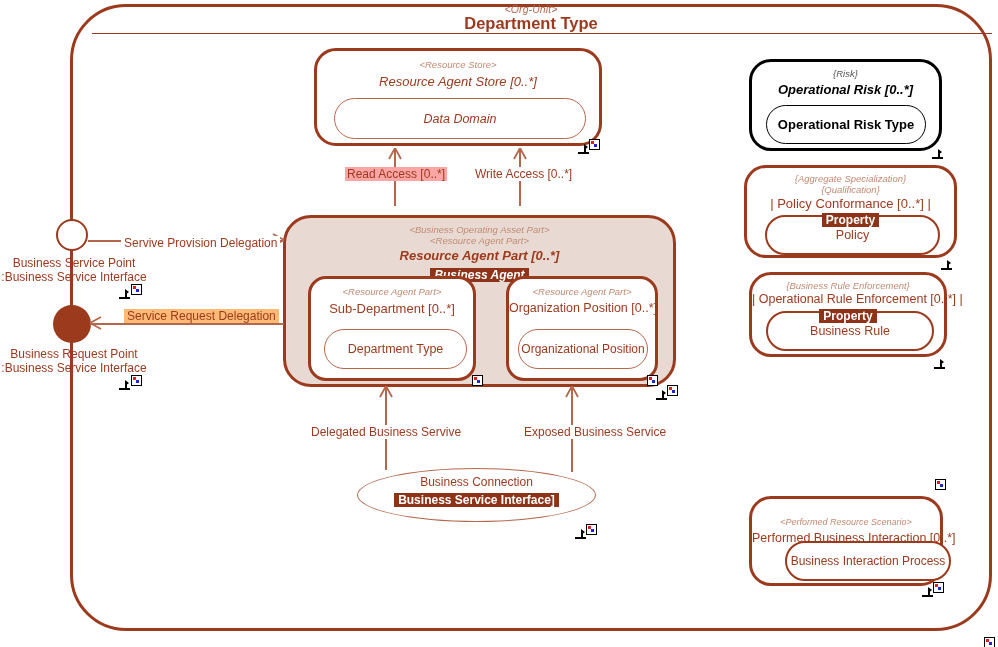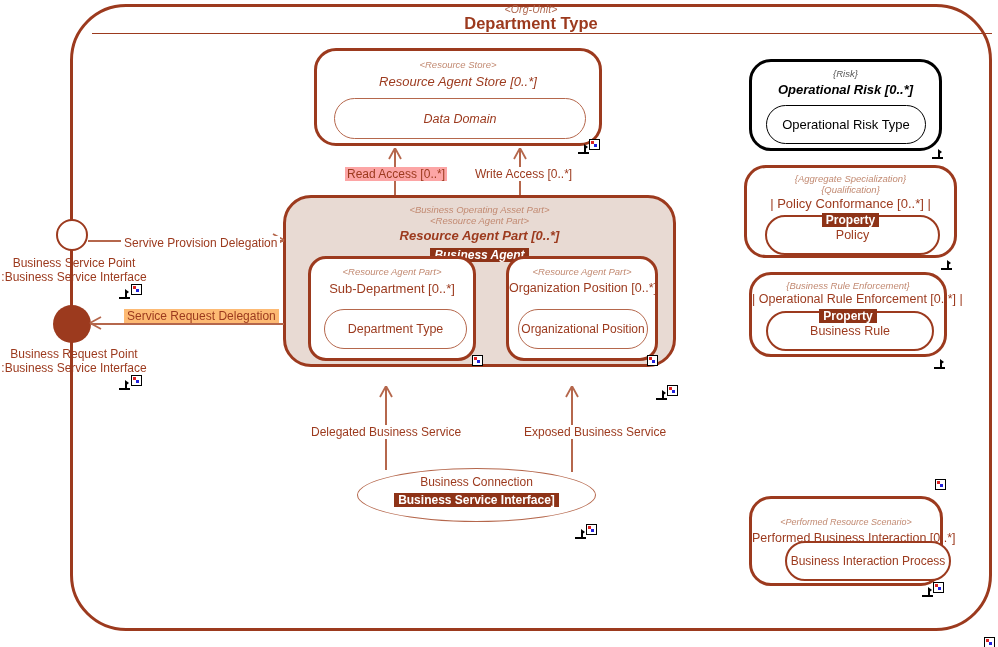--- a/index.html
+++ b/index.html
@@ -103,21 +103,21 @@
   <div class="abs lbl" style="left:345px;top:167px;background:#fca5a5;padding:0 2px;">Read Access [0..*]</div>
 
   <div class="abs lineV" style="left:519px;top:150px;height:56px;"></div>
   <div class="abs" style="left:513px;top:148px;">
     <svg width="14" height="14">
         <path d="M7 0 L1 11 M7 0 L13 11" stroke="#b5674c" stroke-width="1.8" fill="none"></path>
       </svg>
   </div>
   <div class="abs lbl" style="left:473px;top:167px;background:#fff;padding:0 2px;">Write Access [0..*]</div>
 
-  <div class="abs node filled" style="left:283px;top:195px;width:393px;height:172px;">
+  <div class="abs node filled" style="left:283px;top:215px;width:393px;height:172px;">
     <div class="stereo" style="margin-top:6px;">&lt;Business Operating Asset Part&gt;</div>
     <div class="stereo">&lt;Resource Agent Part&gt;</div>
     <div class="nm ital" style="margin-top:2px;font-weight:bold;">Resource Agent Part [0..*]</div>
     <div style="text-align:center;margin-top:2px;">
       <span class="badge ital">Business Agent</span>
     </div>
 
     <div class="abs node inner" style="left:22px;top:58px;width:168px;height:105px;">
       <div class="stereo" style="margin-top:7px;">&lt;Resource Agent Part&gt;</div>
       <div class="nm" style="margin-top:4px;">Sub-Department [0..*]</div>
@@ -197,21 +197,21 @@
       </svg>
   </div>
   <div class="abs lbl" style="left:124px;top:309px;background:#fdba74;padding:0 3px;">Service Request Delegation</div>
 
   <div class="abs lineV" style="left:385px;top:388px;height:82px;"></div>
   <div class="abs" style="left:379px;top:386px;">
     <svg width="14" height="14">
         <path d="M7 0 L1 11 M7 0 L13 11" stroke="#b5674c" stroke-width="1.8" fill="none"></path>
       </svg>
   </div>
-  <div class="abs lbl" style="left:308px;top:425px;background:#fff;padding:0 3px;">Delegated Business Service</div>
+  <div class="abs lbl" style="left:308px;top:425px;background:#fff;padding:0 3px;">Delegated Business Servive</div>
 
   <div class="abs lineV" style="left:571px;top:388px;height:84px;"></div>
   <div class="abs" style="left:565px;top:386px;">
     <svg width="14" height="14">
         <path d="M7 0 L1 11 M7 0 L13 11" stroke="#b5674c" stroke-width="1.8" fill="none"></path>
       </svg>
   </div>
   <div class="abs lbl" style="left:521px;top:425px;background:#fff;padding:0 3px;">Exposed Business Service</div>
 
   <div class="abs ellipse" style="left:357px;top:468px;width:239px;height:54px;"></div>
@@ -228,21 +228,21 @@
       </svg>
   </div>
   <div class="ico-sq" style="left:586px;top:524px;">
     <i style="left:1px;top:1px;width:3px;height:3px;background:#d22;"></i>
     <i style="left:4px;top:4px;width:3px;height:3px;background:#22d;"></i>
   </div>
 
   <div class="abs node black" style="left:749px;top:59px;width:193px;height:92px;border-width:3.5px;">
     <div class="stereo" style="margin-top:6px;color:#555;">{Risk}</div>
     <div class="nm blk" style="margin-top:3px;font-size:13px;">Operational Risk [0..*]</div>
-    <div class="pill blk" style="position:absolute;left:14px;top:43px;width:158px;height:37px;">Operational Risk Type</div>
+    <div class="pill blk" style="position:absolute;left:14px;top:43px;width:158px;height:37px;font-weight:bold;">Operational Risk Type</div>
   </div>
   <div class="abs ico-arrow" style="left:932px;top:145px;">
     <svg width="11" height="10" viewBox="0 0 11 10">
         <path d="M0 8h6V2h2v6h3v2H0z" fill="#000"></path>
         <path d="M6 0l4 3-4 3z" fill="#000"></path>
       </svg>
   </div>
 
   <div class="abs node" style="left:744px;top:165px;width:213px;height:93px;">
     <div class="stereo" style="margin-top:5px;">{Aggregate Specialization}</div>

